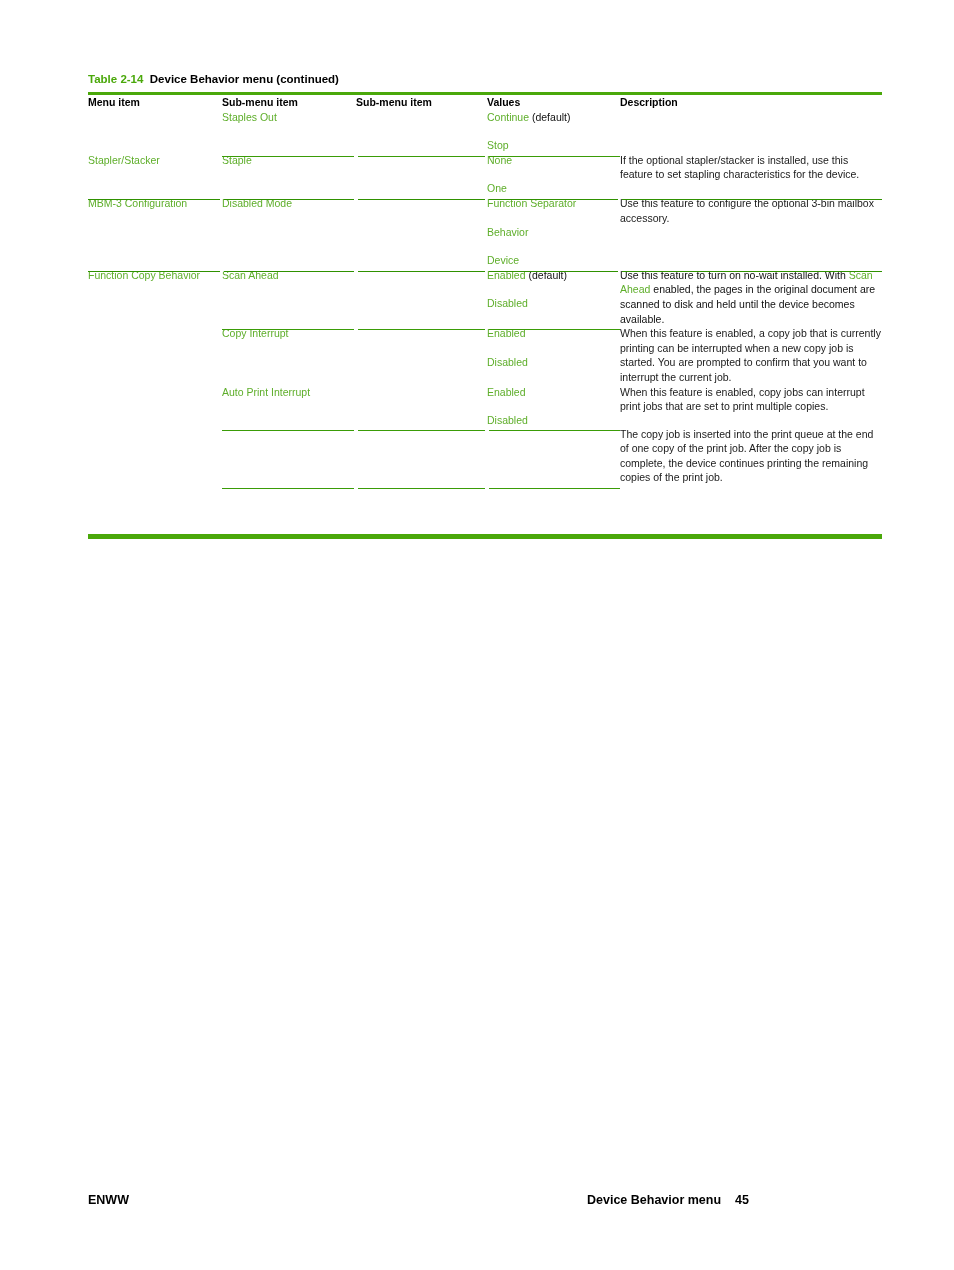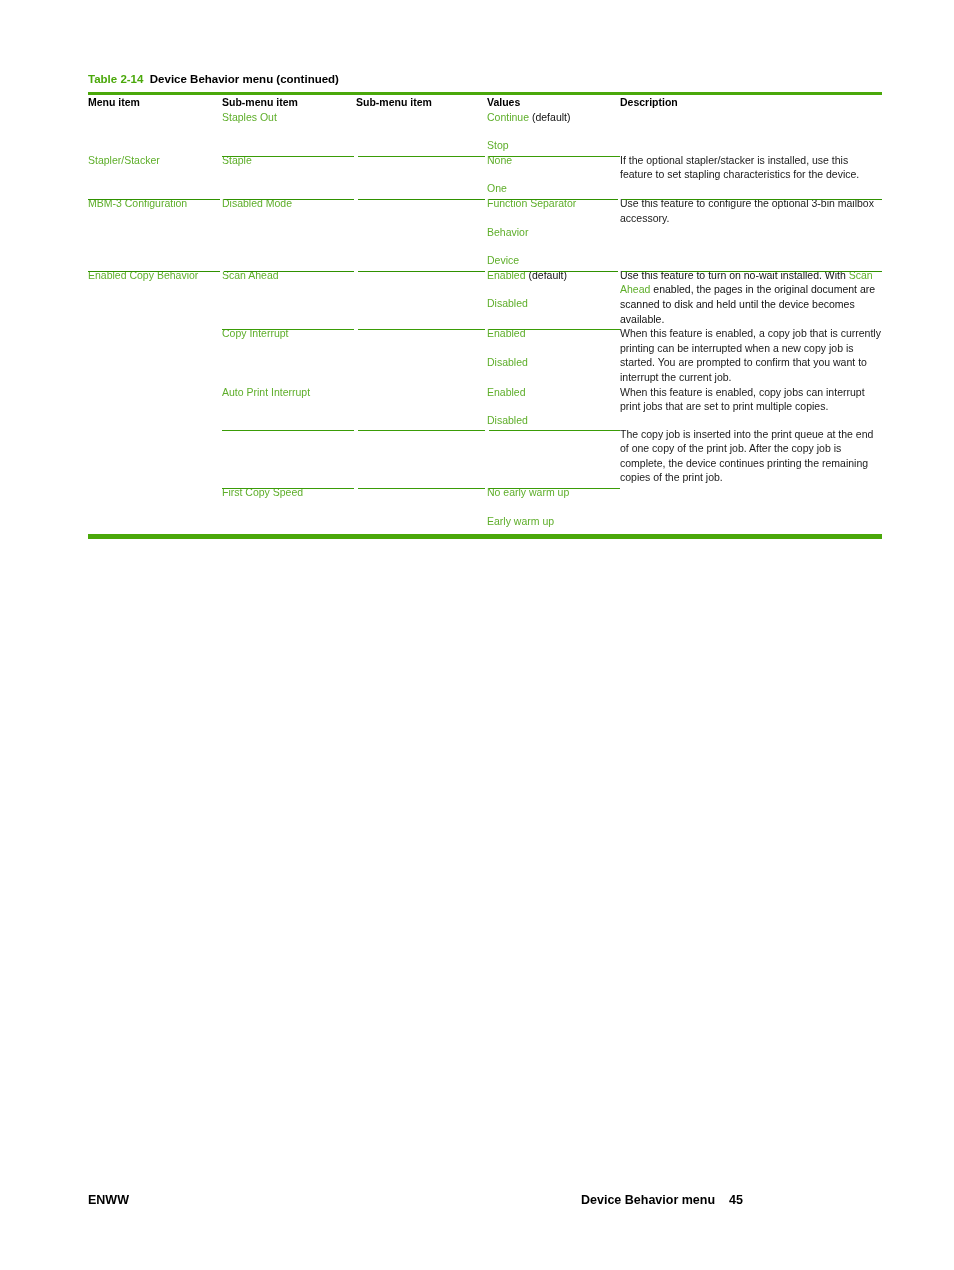--- a/index.html
+++ b/index.html
@@ -113,21 +113,21 @@
   .footer-left {
     position: absolute;
     left: 88px;
     top: 1193px;
     font-size: 12.5px;
     font-weight: bold;
     color: #000;
   }
   .footer-right {
     position: absolute;
-    right: 65px;
+    right: 59px;
     top: 1193px;
     font-size: 12.5px;
     font-weight: bold;
     color: #000;
     white-space: nowrap;
   }
   .footer-right .pg { margin-left: 14px; }
 </style>
 </head>
 <body>
@@ -189,21 +189,21 @@
             <td class="cell">
               <p><span class="green">Function Separator</span></p>
               <p><span class="green">Behavior</span></p>
               <p><span class="green">Device</span></p>
             </td>
             <td class="desc">
               <p>Use this feature to configure the optional 3-bin mailbox accessory.</p>
             </td>
           </tr>
           <tr>
-            <td class="cell"><span class="green">Enabled Copy Behavior</span></td>
+            <td class="cell"><span class="green">Function Copy Behavior</span></td>
             <td class="cell"><span class="green">Scan Ahead</span></td>
             <td class="cell"></td>
             <td class="cell">
               <p><span class="green">Enabled</span><span class="black"> (default)</span></p>
               <p><span class="green">Disabled</span></p>
             </td>
             <td class="desc">
               <p><span class="black">Use this feature to turn on no-wait installed. With </span><span class="green">Scan Ahead</span><span class="black"> enabled, the pages in the original document are scanned to disk and held until the device becomes available.</span></p>
             </td>
           </tr>
@@ -224,30 +224,20 @@
             <td class="cell"><span class="green">Auto Print Interrupt</span></td>
             <td class="cell"></td>
             <td class="cell">
               <p><span class="green">Enabled</span></p>
               <p><span class="green">Disabled</span></p>
             </td>
             <td class="desc">
               <p>When this feature is enabled, copy jobs can interrupt print jobs that are set to print multiple copies.</p>
               <p>The copy job is inserted into the print queue at the end of one copy of the print job. After the copy job is complete, the device continues printing the remaining copies of the print job.</p>
             </td>
-          </tr>
-          <tr>
-            <td class="cell"></td>
-            <td class="cell"><span class="green">First Copy Speed</span></td>
-            <td class="cell"></td>
-            <td class="cell">
-              <p><span class="green">No early warm up</span></p>
-              <p><span class="green">Early warm up</span></p>
-            </td>
-            <td class="desc"></td>
           </tr>
         </tbody>
     </table>
     <div id="rules">
         <div class="seg-rule thin" style="left: 134px; width: 132px; top: 63.7812px;"></div>
         <div class="seg-rule thin" style="left: 270px; width: 127px; top: 63.7812px;"></div>
         <div class="seg-rule thin" style="left: 401px; width: 131px; top: 63.7812px;"></div>
         <div class="seg-rule" style="left: 0px; width: 132px; top: 106.969px;"></div>
         <div class="seg-rule" style="left: 136px; width: 130px; top: 106.969px;"></div>
         <div class="seg-rule" style="left: 270px; width: 127px; top: 106.969px;"></div>

